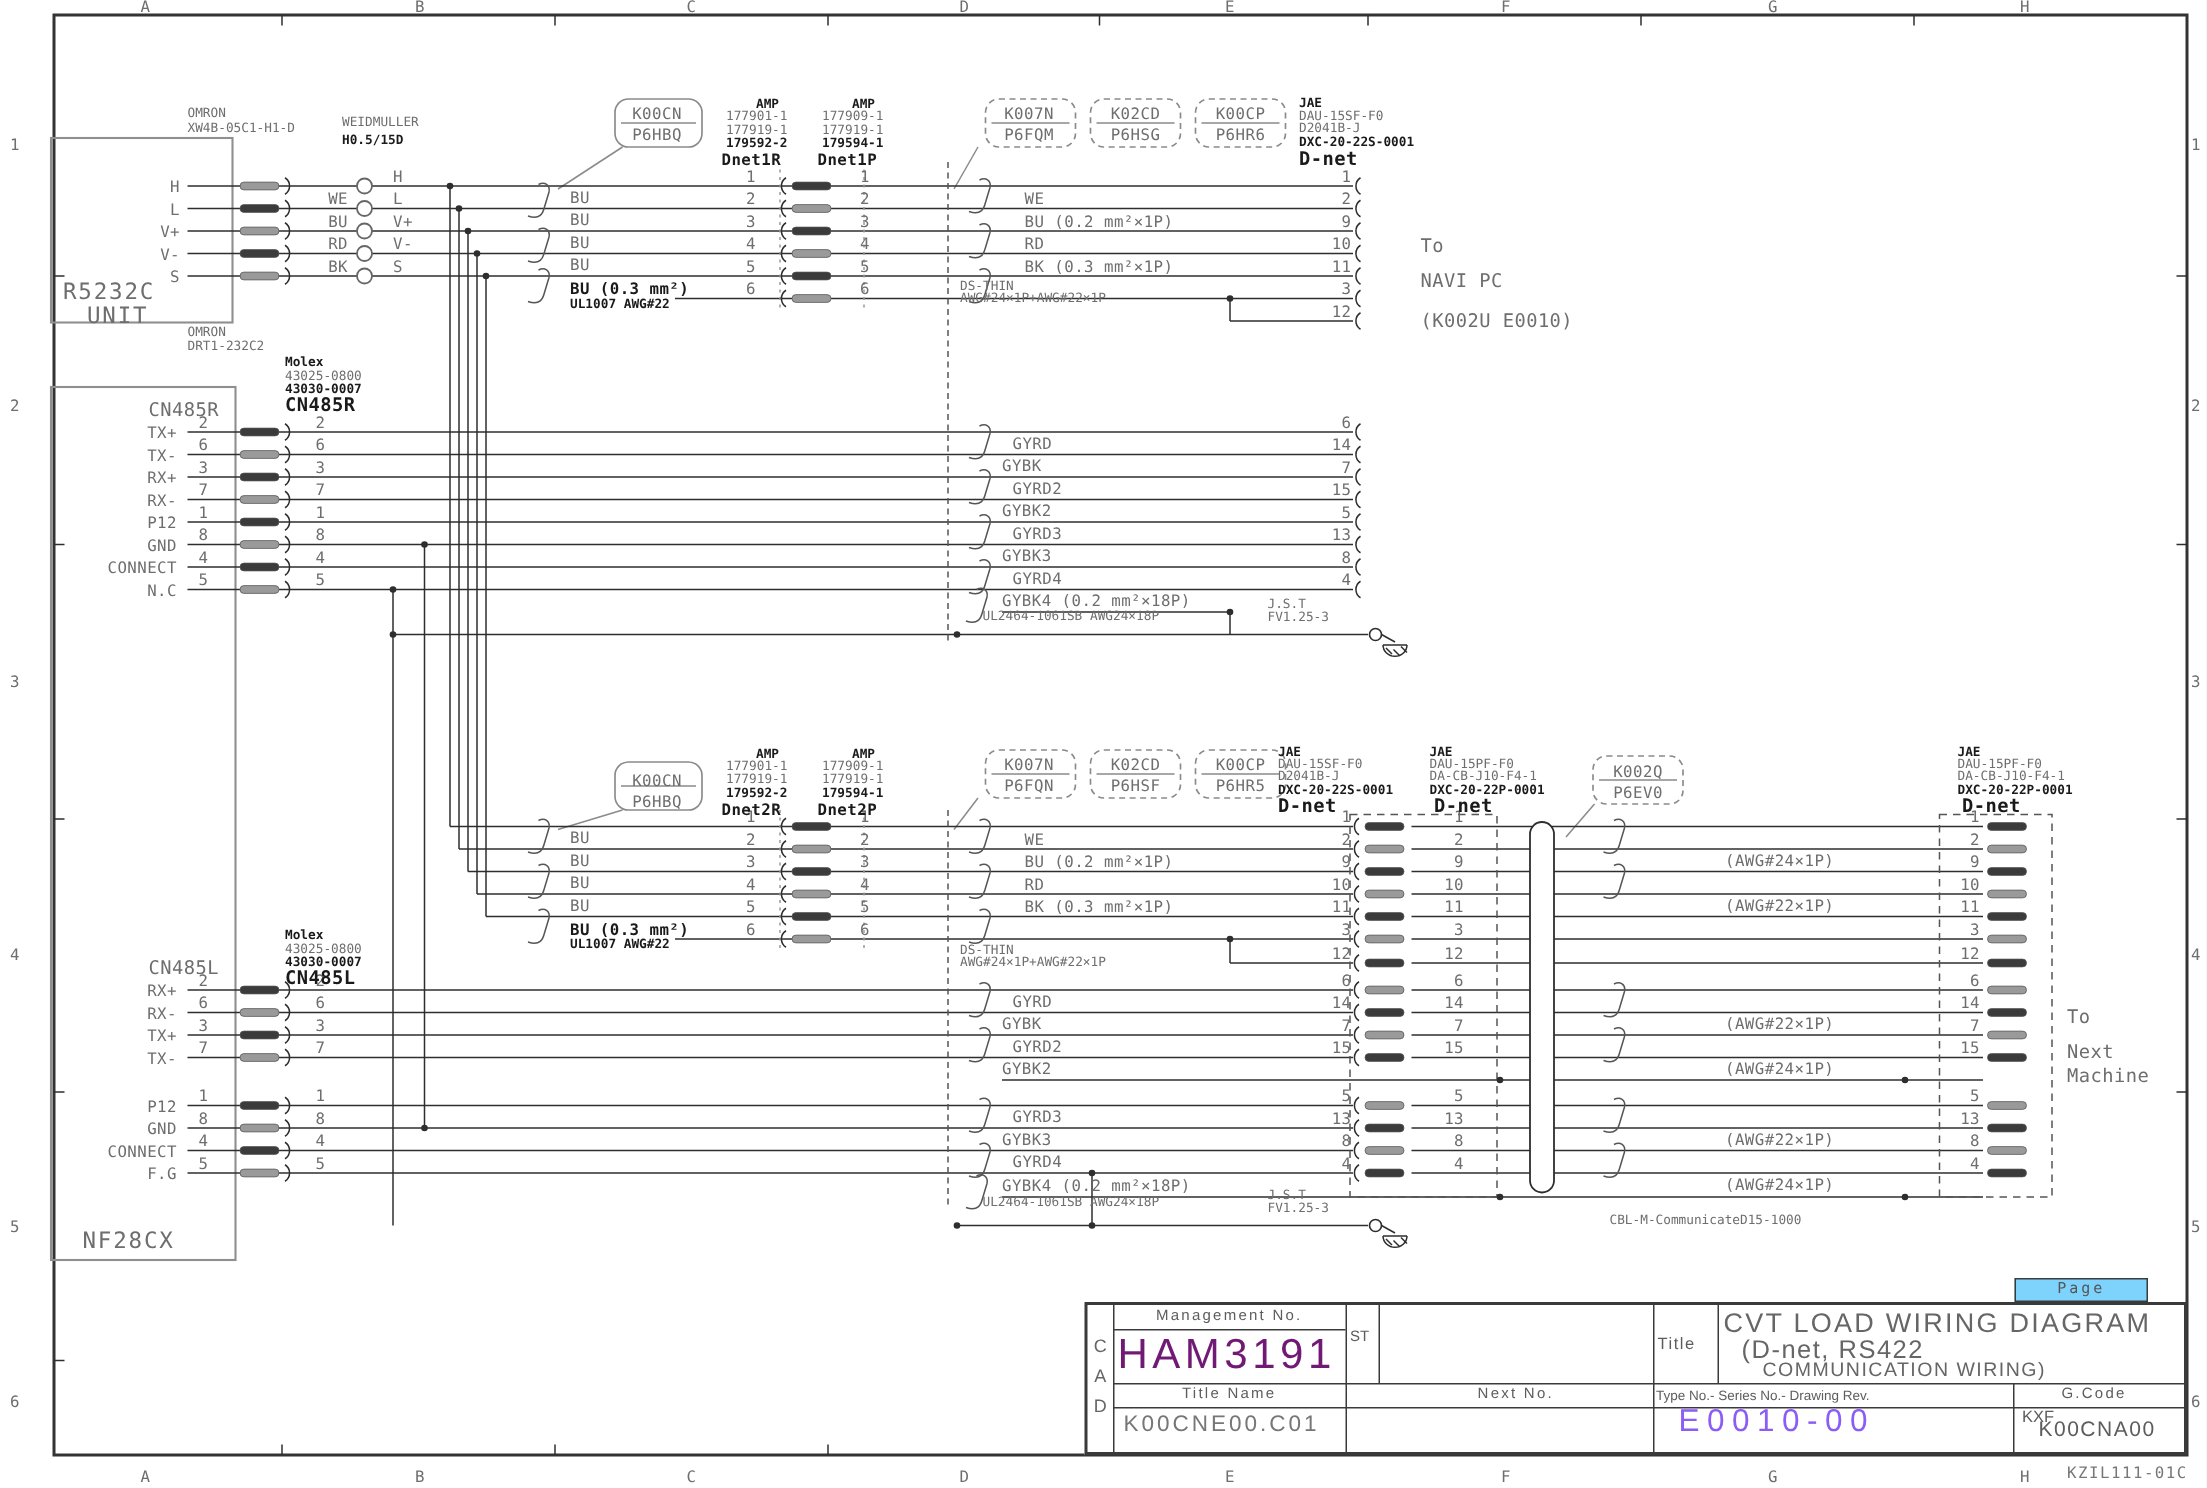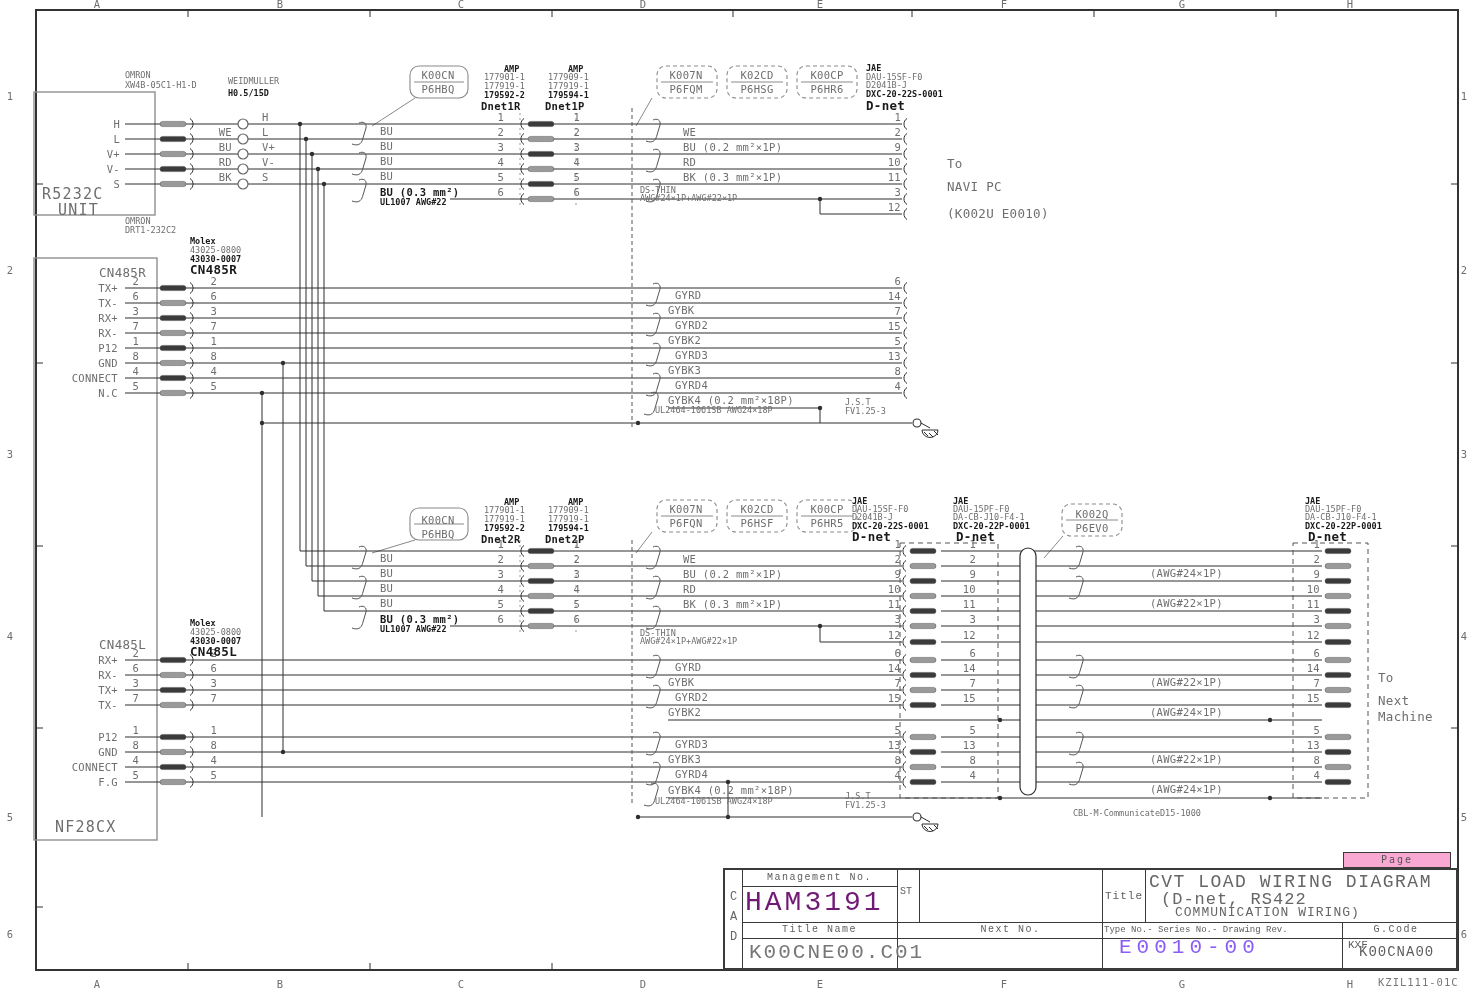--- a/index.html
+++ b/index.html
@@ -8,23 +8,23 @@
 svg text{font-family:"DejaVu Sans Mono","Liberation Mono",monospace;font-size:10.5px;fill:#4f4f4f;letter-spacing:.3px}
 svg text.s{font-size: 8.5px;letter-spacing:0}
 svg text.g{fill:#6e6e6e}
 svg text.b{fill:#1a1a1a;font-weight:bold}
 svg text.sb{font-size:8.5px;fill:#1a1a1a;font-weight:bold;letter-spacing:0}
 svg text.lg{font-size:12.5px}
 svg text.xl{font-size:15px;letter-spacing:1.2px}
 #tb{position:absolute;left:723px;top:868px;width:735px;height:102px;border:2px solid #3a3a3a;background:#fff;box-sizing:border-box;font-family:"DejaVu Sans Mono","Liberation Mono",monospace}
 #tb .vl{position:absolute;width:0;border-left:1.3px solid #3a3a3a}
 #tb .hl{position:absolute;height:0;border-top:1.3px solid #3a3a3a}
-.tbt{position:absolute;color:#5d5d5d;white-space:nowrap;font-family:Liberation Mono, monospace}
+.tbt{position:absolute;color:#5d5d5d;white-space:nowrap;font-family:Liberation Sans, sans-serif}
 .cen{text-align:center}
-#pagebox{position:absolute;left:1343px;top:852px;width:108px;height:16px;border:1.3px solid #3a3a3a;background:#f9a8d4;box-sizing:border-box;text-align:center;font:10px "DejaVu Sans Mono",monospace;letter-spacing:2px;color:#555;line-height:13px}
+#pagebox{position:absolute;left:1343px;top:852px;width:89px;height:16px;border:1.3px solid #3a3a3a;background:#7dd3fc;box-sizing:border-box;text-align:center;font:10px "DejaVu Sans Mono",monospace;letter-spacing:2px;color:#555;line-height:13px}
 #doccode{position:absolute;left:1378px;top:976px;font:10.5px "DejaVu Sans Mono",monospace;letter-spacing:1px;color:#777}
 </style>
 </head>
 <body>
 
 <div id="stage">
   <svg id="diag" width="1471" height="992" viewBox="0 0 1471 992">
       <g>
         <rect x="36" y="10" width="1422" height="960" fill="none" stroke="#333" stroke-width="2"></rect>
         <line x1="188" y1="10" x2="188" y2="17" stroke="#2e2e2e" stroke-width="1"></line>
@@ -678,21 +678,21 @@
     <span class="tbt cen" style="left:17px;top:2px;width:155px;font-size:10px;letter-spacing:1.5px">Management No.</span>
     <span class="tbt" style="left:20px;top:17px;font-size:28px;letter-spacing:3px;color:#701a75">HAM3191</span>
     <span class="tbt" style="left:175px;top:16px;font-size:10px">ST</span>
 
     <span class="tbt" style="left:380px;top:20px;font-size:11px;letter-spacing:1px">Title</span>
     <span class="tbt" style="left:424px;top:2px;font-size:18px;letter-spacing:1.5px;color:#666">CVT LOAD WIRING DIAGRAM</span>
     <span class="tbt" style="left:436px;top:20px;font-size:17px;letter-spacing:1px;color:#666">(D-net, RS422</span>
     <span class="tbt" style="left:450px;top:35px;font-size:13px;letter-spacing:1px;color:#666">COMMUNICATION WIRING)</span>
 
     <span class="tbt cen" style="left:17px;top:54px;width:155px;font-size:10px;letter-spacing:1.5px">Title Name</span>
-    <span class="tbt" style="left:24px;top:71px;font-size:21px;letter-spacing:2px;color:#777">K00CNE00.C01</span>
+    <span class="tbt" style="left:24px;top:71px;font-size:15px;letter-spacing:2px;color:#777">K00CNE00.C01</span>
     <span class="tbt cen" style="left:194px;top:54px;width:183px;font-size:10px;letter-spacing:1.5px">Next No.</span>
     <span class="tbt" style="left:379px;top:55px;font-size:9px">Type No.- Series No.- Drawing Rev.</span>
     <span class="tbt" style="left:394px;top:66px;font-size:21px;letter-spacing:5px;color:#8b5cf6">E0010-00</span>
     <span class="tbt cen" style="left:617px;top:54px;width:108px;font-size:10px;letter-spacing:1.5px">G.Code</span>
     <span class="tbt" style="left:623px;top:69px;font-size:11px">KXF</span>
     <span class="tbt" style="left:634px;top:74px;font-size:14px;letter-spacing:1px">K00CNA00</span>
   </div>
 
   <div id="pagebox">
     <span>Page</span>

